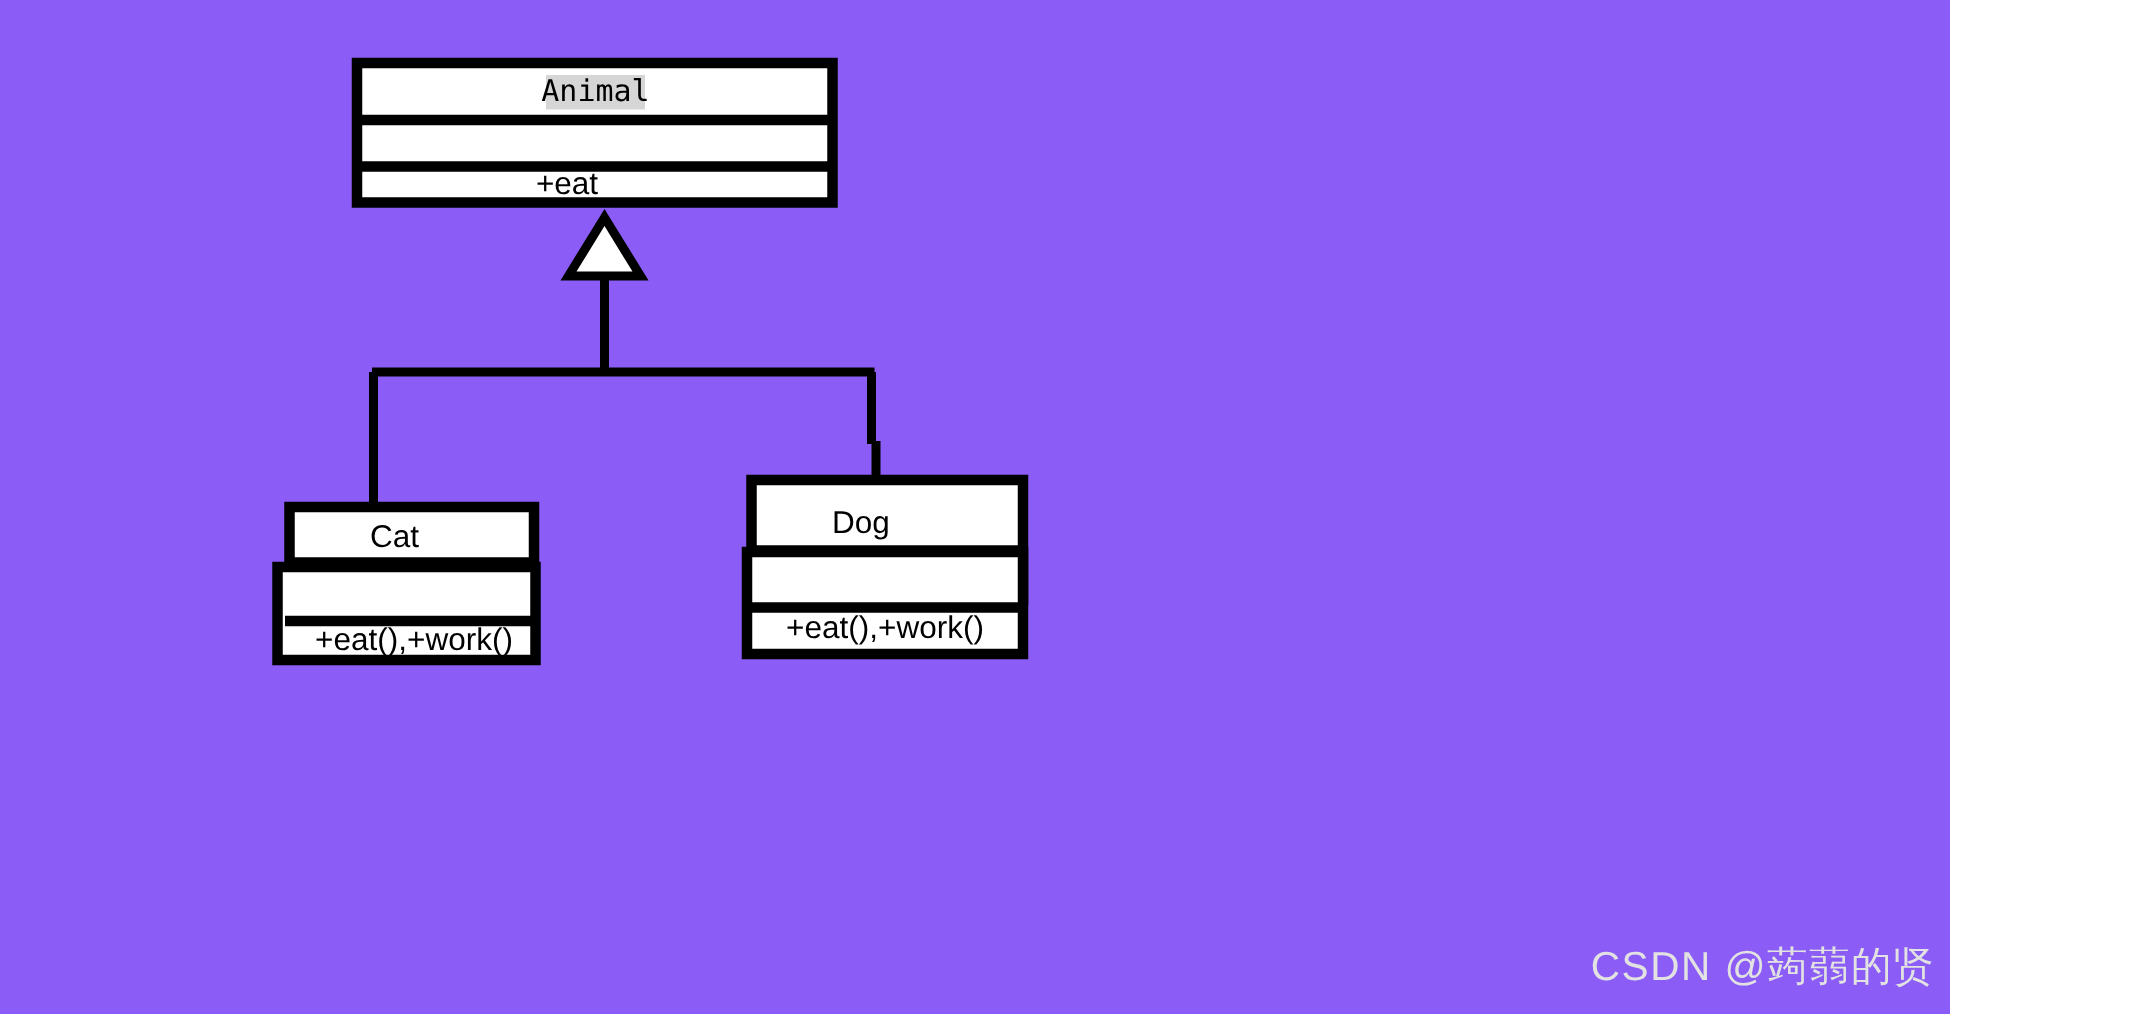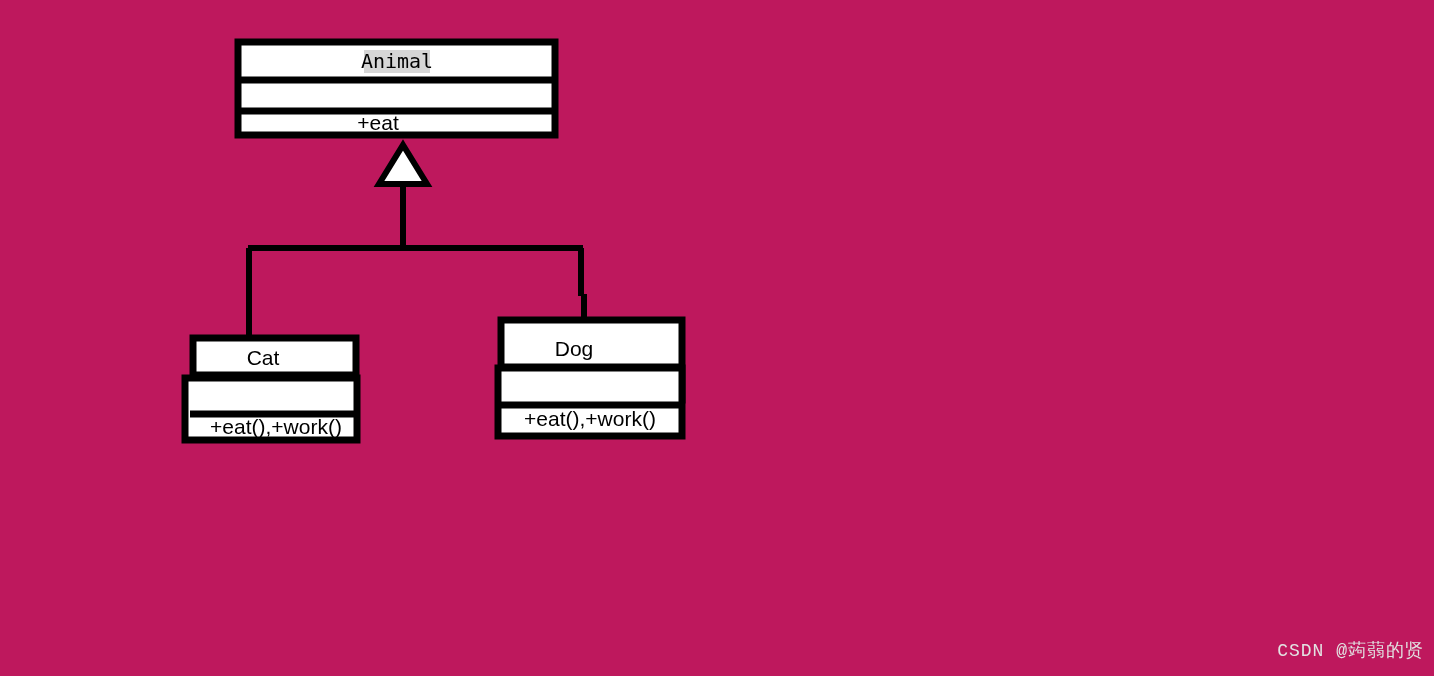--- a/index.html
+++ b/index.html
@@ -5,23 +5,23 @@
   html, body {
     margin: 0;
     padding: 0;
     background: #ffffff;
   }
   body {
     font-family: "Liberation Sans", sans-serif;
   }
   #canvas {
     position: relative;
-    width: 1434px;
+    width: 1300px;
     height: 676px;
-    background: #be185d;
+    background: #8b5cf6;
     overflow: hidden;
   }
   #uml-svg {
     position: absolute;
     left: 0;
     top: 0;
     width: 1434px;
     height: 676px;
   }
   .cls-box {
@@ -64,22 +64,22 @@
     text-anchor: middle;
     dominant-baseline: middle;
   }
   .sel-highlight {
     fill: #d6d6d6;
   }
   #watermark {
     position: absolute;
     right: 10px;
     bottom: 14px;
-    font-family: Liberation Mono, monospace;
-    font-size: 18px;
+    font-family: Liberation Sans, sans-serif;
+    font-size: 27px;
     color: #e2e2e2;
     letter-spacing: 1px;
     white-space: nowrap;
     user-select: none;
   }
 </style>
 </head>
 <body>
 
 <div id="canvas">

